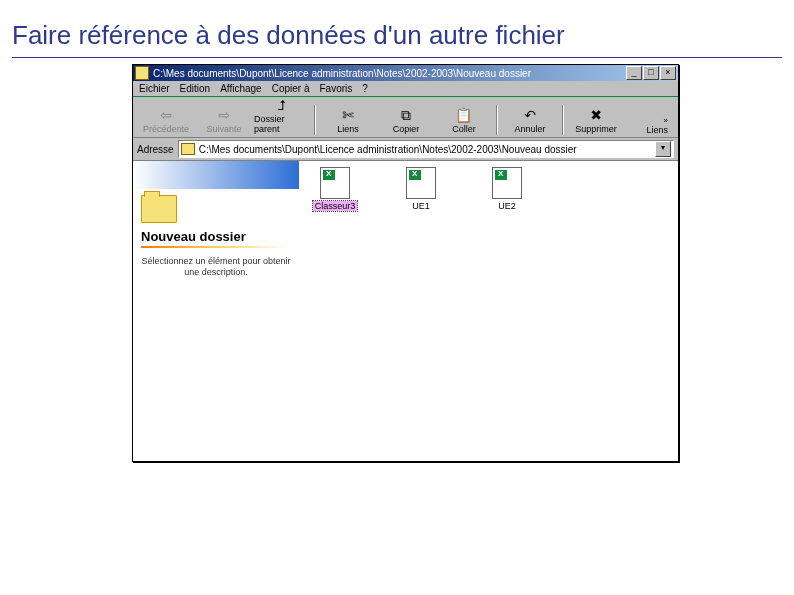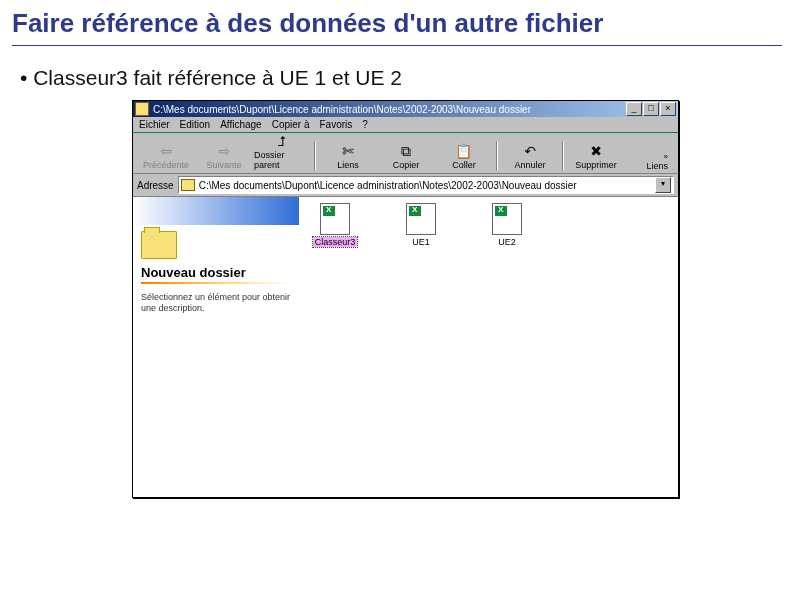--- a/index.html
+++ b/index.html
@@ -13,22 +13,22 @@
   }
   .slide {
     padding: 8px 12px;
     position: relative;
     box-sizing: border-box;
     height: 100%;
   }
   .title {
     font-size: 26px;
     color: #2e3a8c;
-    font-weight: bold;
-    margin: 0 0 6px 0;
+    font-weight: normal;
+    margin: 12px 0 6px 0;
     border-bottom: 1px solid #2e3a8c;
     padding-bottom: 6px;
   }
   .bullet {
     margin: 20px 0 10px 8px;
     font-size: 21px;
     color: #111;
   }
   .bullet::before {
     content: "• ";
@@ -166,21 +166,21 @@
     border-bottom:none;
   }
   .sidepanel h3 {
     font-size:13px; margin:4px 0 2px 0; font-weight:bold;
   }
   .sidepanel .hr {
     height:2px;
     background:linear-gradient(to right,#ff7a00,#ffd060,#fff);
     margin:2px 0 8px 0;
   }
-  .sidepanel p { font-size:9px; color:#333; margin:2px 0; line-height:1.2; }
+  .sidepanel p { font-size:9px; color:#333; margin:2px 0; line-height:1.2;text-align:center; }
   .filearea {
     flex:1;
     display:flex;
     gap:26px;
     padding:6px;
     align-items:flex-start;
   }
   .fileitem {
     display:flex; flex-direction:column; align-items:center;
     width:60px;
@@ -208,21 +208,20 @@
   .fileitem.sel .lbl {
     background:#f0abfc; outline:1px dotted #444; padding:0 2px;
   }
   .fileitem .lbl { padding:0 2px; color:#000; }
 </style>
 </head>
 <body>
 
 <div class="slide">
   <h1 class="title">Faire référence à des données d'un autre fichier</h1>
-  <div class="bullet">Classeur3 fait référence à UE 1 et UE 2</div>
 
   <div class="explorer">
     <div class="titlebar">
       <div class="titleicon"></div>
       <div class="titletext">C:\Mes documents\Dupont\Licence administration\Notes\2002-2003\Nouveau dossier</div>
       <div class="winbtns">
         <div class="winbtn">_</div>
         <div class="winbtn">□</div>
         <div class="winbtn">×</div>
       </div>

